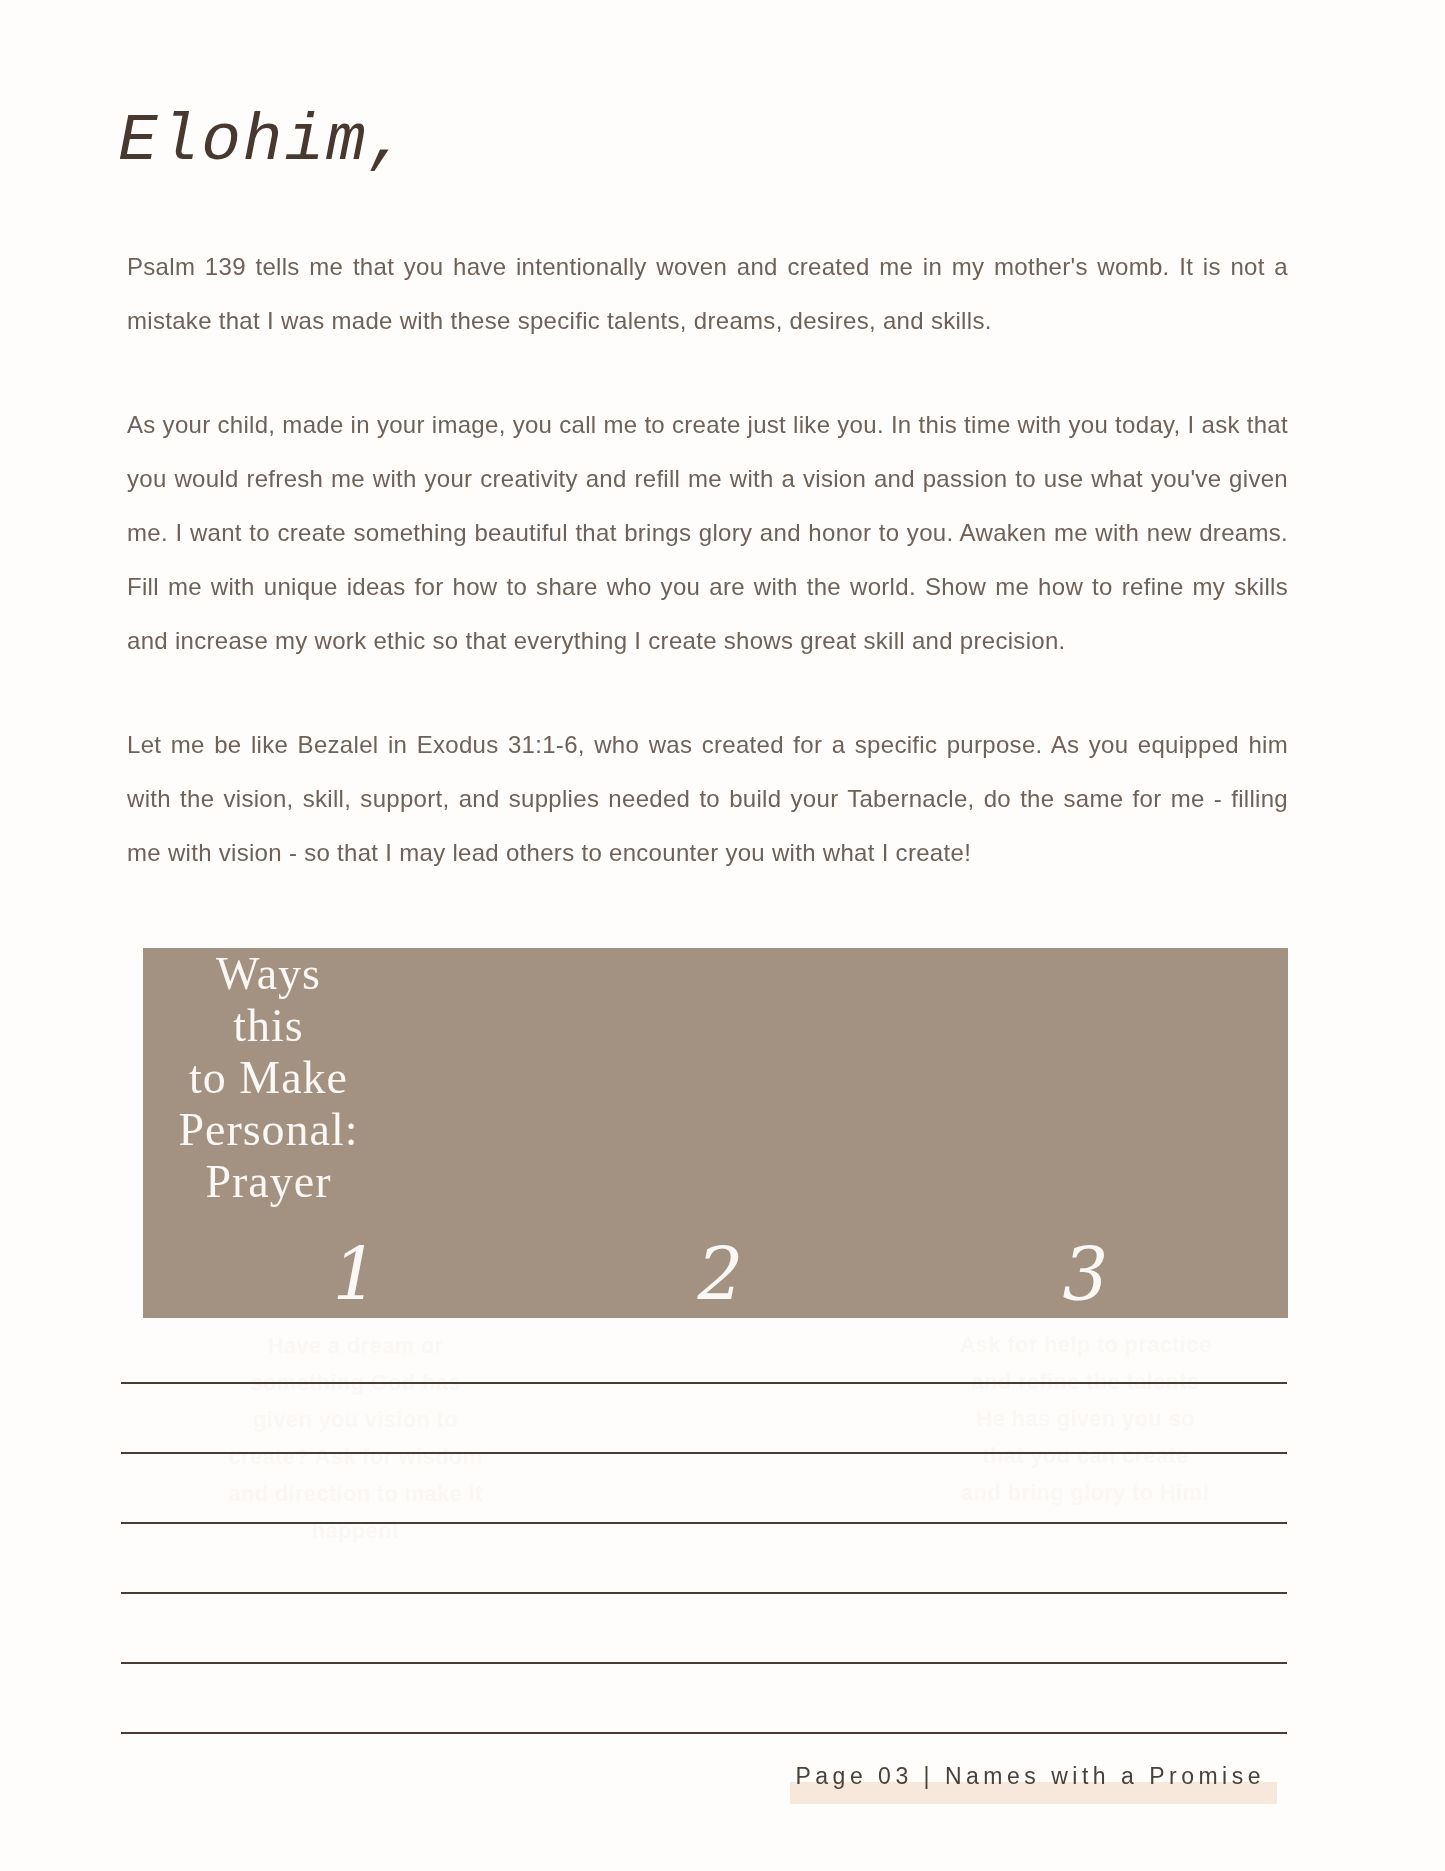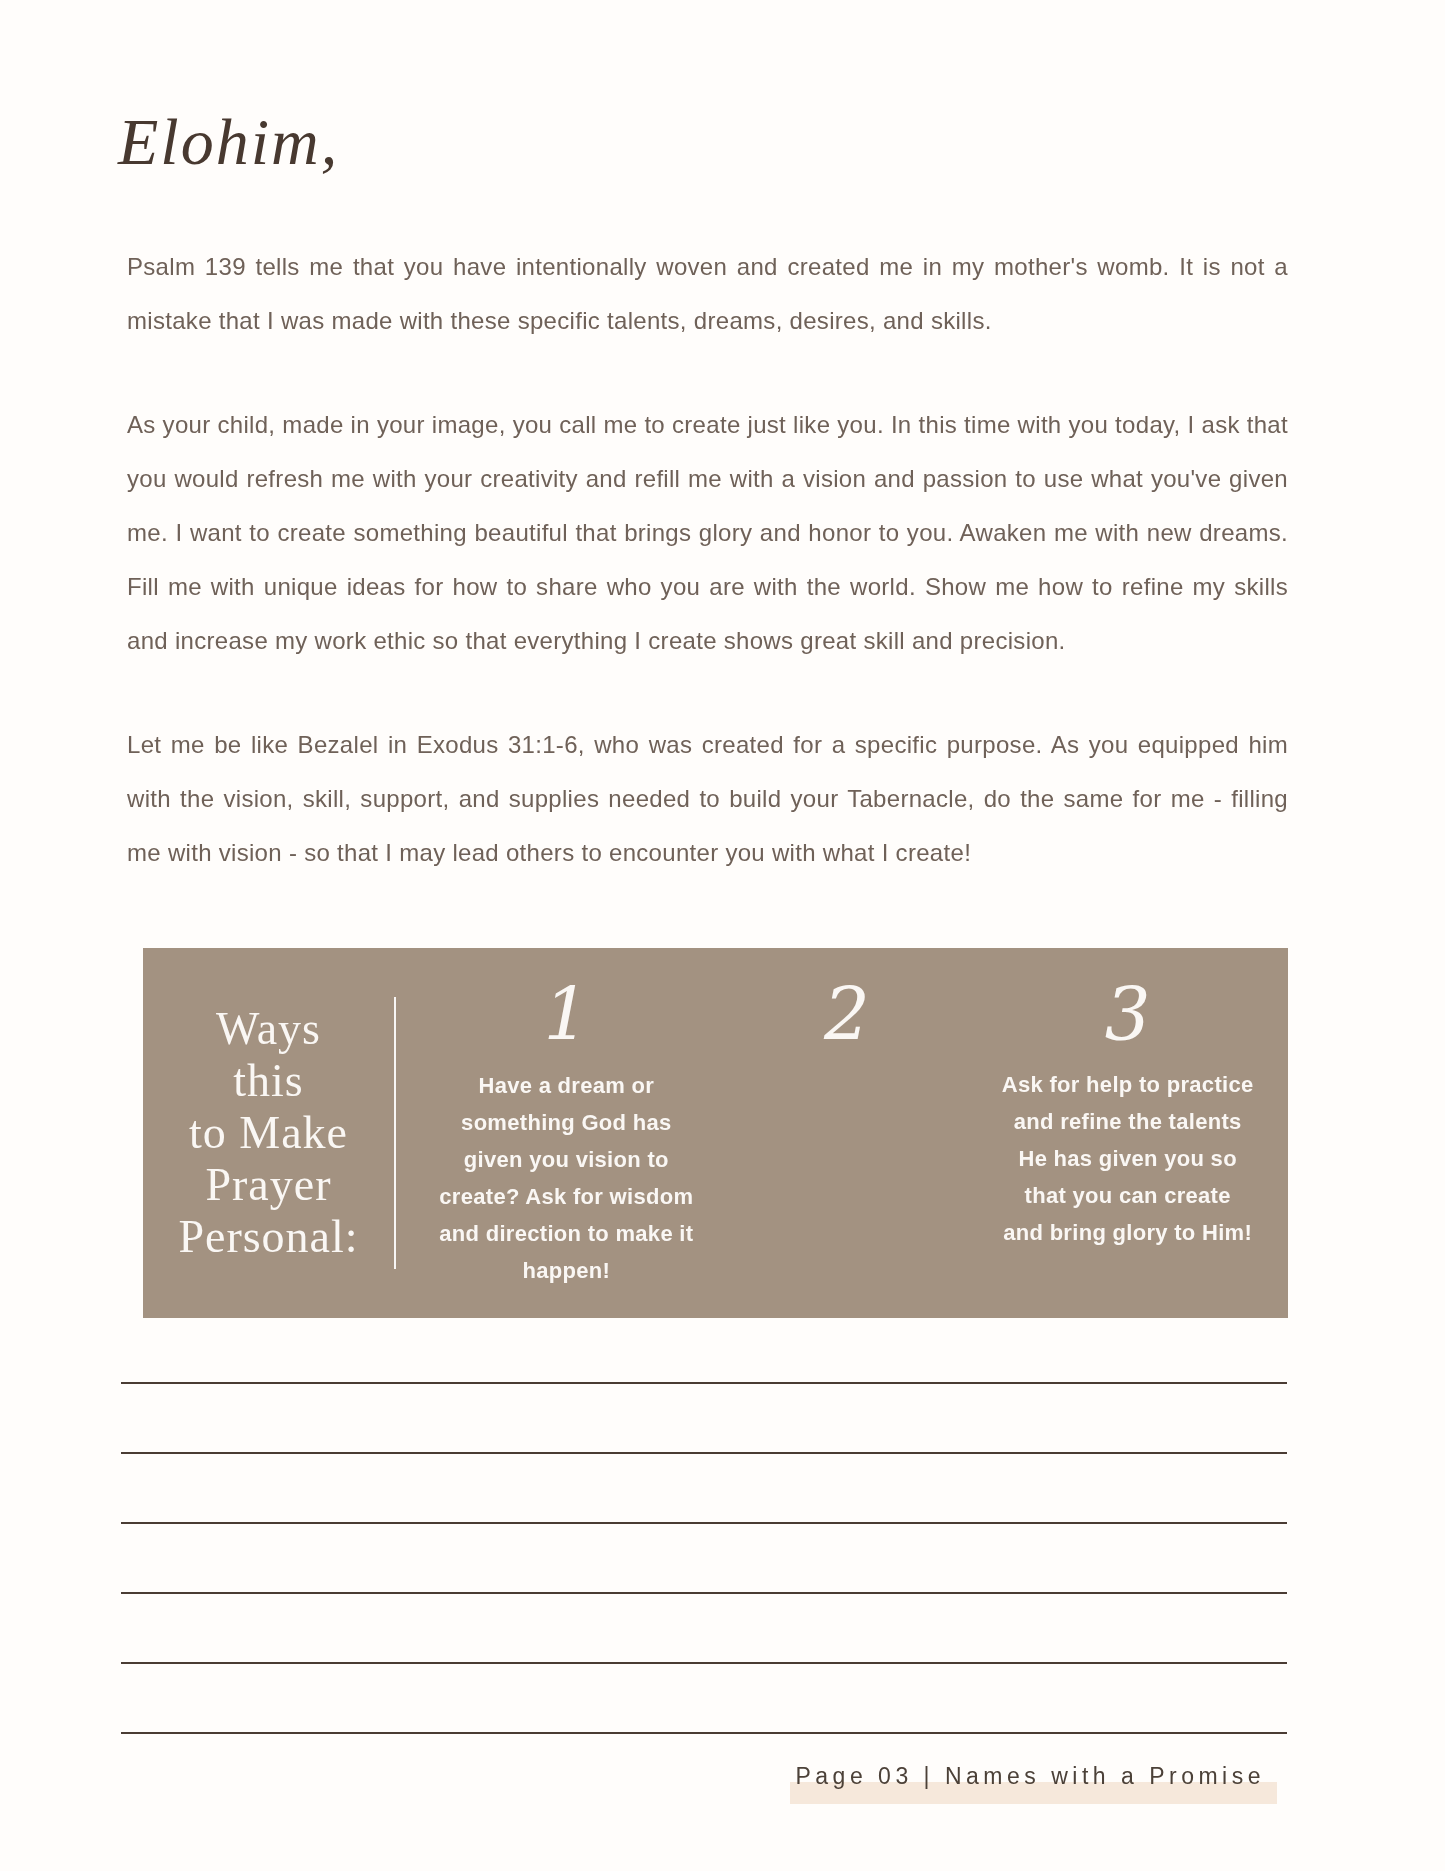--- a/index.html
+++ b/index.html
@@ -8,21 +8,21 @@
     background: var(--bg, #fffdfb);
     font-family: "Liberation Sans", sans-serif;
     position: relative;
     overflow: hidden;
   }
 
   
   .script-title {
     position: absolute;
     left: 118px; top: 92px;
-    font-family: Liberation Serif, serif;
+    font-family: Liberation Mono, monospace;
     font-style: italic;
     font-size: 66px;
     line-height: 100px;
     color: var(--script, #483930);
     letter-spacing: 2px;
   }
 
   
   .body-copy {
     position: absolute;
@@ -40,20 +40,21 @@
   }
 
   
   .ways-box {
     position: absolute;
     left: 143px; top: 948px;
     width: 1145px; height: 370px;
     background: var(--box-bg, #a39281);
     display: flex;
     align-items: stretch;
+    flex-direction: column;
   }
   .ways-heading {
     width: 251px;
     display: flex;
     flex-direction: column;
     justify-content: center;
     text-align: center;
     font-family: "Liberation Serif", serif;
     font-size: 46px;
     line-height: 52px;
@@ -147,23 +148,23 @@
 
   <section class="ways-box">
     <div class="ways-heading">
 
         <span class="heading-line">Ways</span>
 
         <span class="heading-line">this</span>
 
         <span class="heading-line">to Make</span>
 
+        <span class="heading-line">Personal:</span>
+
         <span class="heading-line">Prayer</span>
-
-        <span class="heading-line">Personal:</span>
       </div>
     <div class="ways-divider"></div>
     <div class="ways-items">
 
         <div class="ways-item">
           <div class="item-number">1</div>
           <div class="item-text">Have a dream or something God has given you vision to create? Ask for wisdom and direction to make it happen!</div>
         </div>
 
         <div class="ways-item">

